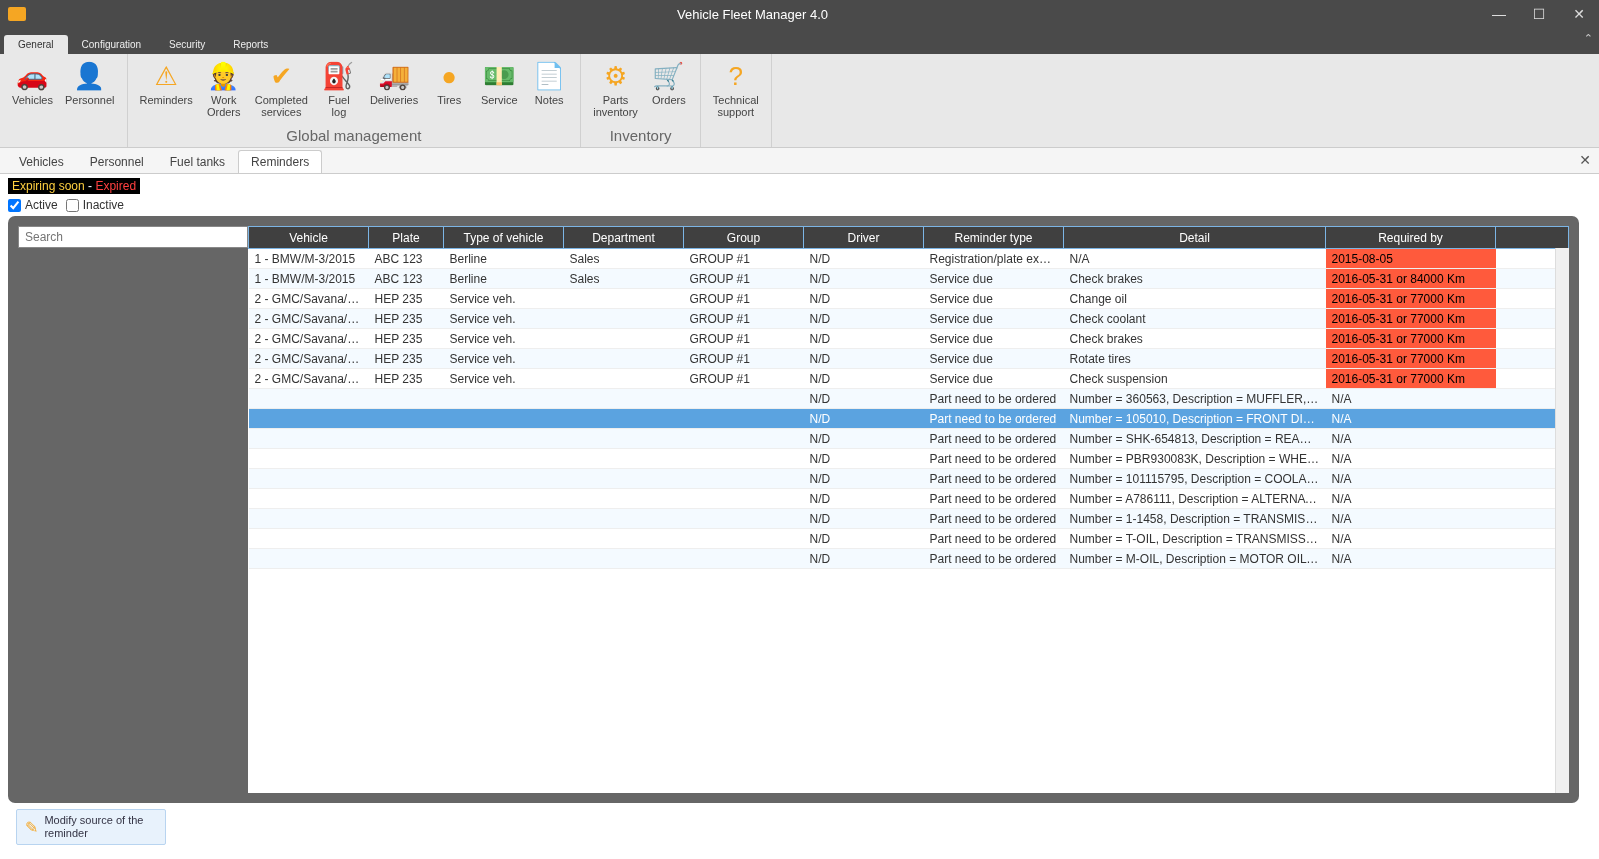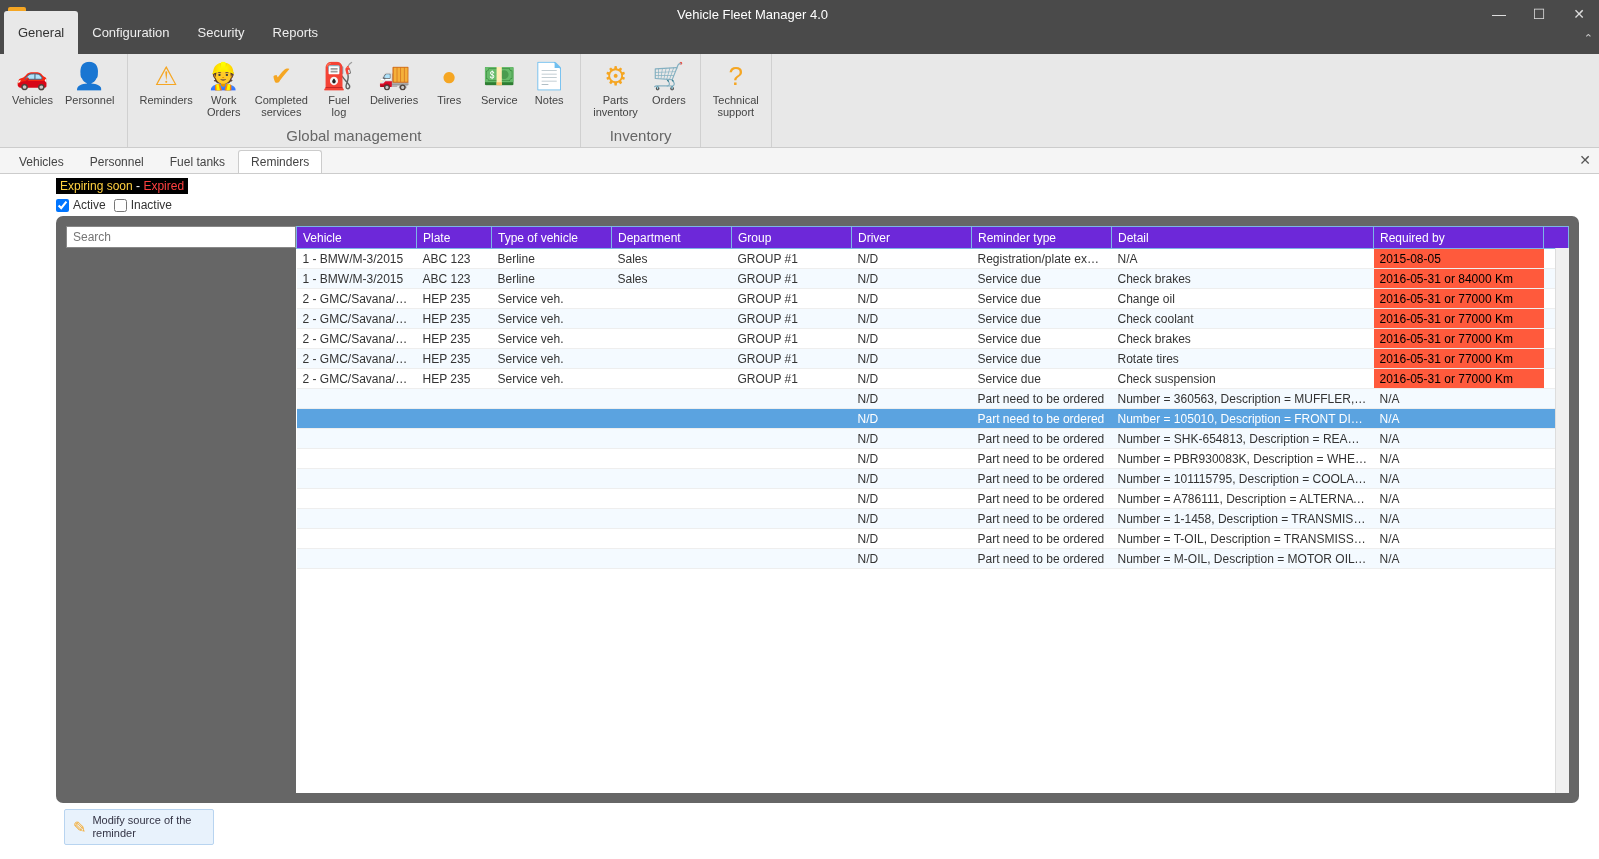--- a/index.html
+++ b/index.html
@@ -7,57 +7,57 @@
 
 
 .titlebar { height: 28px; background: #4a4a4a; display: flex; align-items: center; color: #fff; }
 .titlebar .app-icon { width: 18px; height: 14px; background: #f5a623; margin-left: 8px; border-radius: 2px; }
 .titlebar .title { flex: 1; text-align: center; font-size: 13px; }
 .titlebar .win-btns { display: flex; }
 .titlebar .win-btn { width: 40px; height: 28px; display: flex; align-items: center; justify-content: center; color: #ddd; font-size: 14px; cursor: pointer; }
 
 
 .menutabs { height: 26px; background: #4a4a4a; display: flex; align-items: flex-end; padding-left: 4px; position: relative; }
-.menutab { padding: 14px 14px; font-size: 13px; color: #eee; cursor: pointer; border-radius: 3px 3px 0 0; text-align: center; }
+.menutab { padding: 4px 14px; font-size: 10px; color: #eee; cursor: pointer; border-radius: 3px 3px 0 0; text-align: center; }
 .menutab.active { background: #e8e8e8; color: #333; }
 .menutabs .expand { position: absolute; right: 6px; top: 4px; color: #ccc; font-size: 11px; cursor: pointer; }
 
 
 .ribbon { height: 94px; background: #e8e8e8; border-bottom: 1px solid #ccc; display: flex; }
 .ribbon-group { border-right: 1px solid #d0d0d0; display: flex; flex-direction: column; }
 .ribbon-group .btns { display: flex; padding: 4px 6px 0 6px; flex: 1; }
 .ribbon-group .label { text-align: center; font-size: 15px; color: #666; padding: 2px 0 3px 0; }
 .rbtn { display: flex; flex-direction: column; align-items: center; justify-content: flex-start; padding: 2px 6px; cursor: pointer; min-width: 50px; }
 .rbtn .ricon { width: 32px; height: 32px; display: flex; align-items: center; justify-content: center; color: #f5a623; font-size: 26px; }
 .rbtn .rlbl { font-size: 11px; color: #444; text-align: center; line-height: 12px; margin-top: 2px; }
 
 
 .subtabs { height: 26px; background: #f5f5f5; border-bottom: 1px solid #ccc; display: flex; align-items: flex-end; padding-left: 6px; position: relative; }
 .subtab { padding: 4px 12px; font-size: 12px; color: #444; border: 1px solid transparent; border-bottom: none; cursor: pointer; }
 .subtab.active { background: #fff; border-color: #ccc; border-radius: 3px 3px 0 0; }
 .subtabs .close { position: absolute; right: 8px; top: 4px; font-size: 14px; color: #555; cursor: pointer; }
 
 
-.content { background: #fff; height: calc(859px - 28px - 26px - 94px - 26px); display: flex; flex-direction: column; padding: 4px 20px 8px 8px; margin-left: 48px; }
+.content { background: #fff; height: calc(859px - 28px - 26px - 94px - 26px); display: flex; flex-direction: column; padding: 4px 20px 8px 8px; }
 
 .legend-bar { background: #000; display: inline-block; padding: 1px 4px; font-size: 12px; margin-bottom: 4px; width: fit-content; }
 .legend-bar .soon { color: #ffd040; }
 .legend-bar .dash { color: #fff; }
 .legend-bar .exp { color: #ff4040; }
 
 .filters { display: flex; align-items: center; gap: 4px; font-size: 12px; color: #333; margin-bottom: 4px; }
 .filters input[type=checkbox] { width: 13px; height: 13px; }
 
 .grid-wrap { flex: 1; background: #666; padding: 10px; display: flex; flex-direction: row; border-radius: 7px; }
 .search-row { margin-bottom: 8px; }
 .search-row input { width: 230px; height: 22px; padding: 2px 6px; font-size: 12px; border: 1px solid #888; }
 
 .table-container { flex: 1; background: #fff; overflow: auto; position: relative; }
 table { border-collapse: collapse; width: 100%; table-layout: fixed; font-size: 12px; }
-thead th { background: #6d28d9; color: #fff; text-align: left; padding: 3px 6px; font-weight: normal; border: 1px solid #7cb5e5; height: 22px; }
+thead th { background: #404040; color: #fff; text-align: center; padding: 3px 6px; font-weight: normal; border: 1px solid #7cb5e5; height: 22px; }
 tbody td { padding: 2px 6px; border-bottom: 1px solid #eee; height: 20px; white-space: nowrap; overflow: hidden; text-overflow: ellipsis; color: #333; }
 tbody tr.alt td { background: #f4faff; }
 tbody tr.sel td { background: #5ba3e0; color: #fff; }
 td.req-red { background: #ff5a3c !important; color: #000; }
 .scrollbar-stub { position: absolute; right: 0; top: 22px; bottom: 0; width: 14px; background: #f0f0f0; border-left: 1px solid #ddd; }
 
 
 .footer { padding: 6px 8px; }
 .footer-btn { display: inline-flex; align-items: center; gap: 6px; border: 1px solid #b8d4f0; background: #e8f2fc; padding: 4px 8px; font-size: 11px; color: #334; cursor: pointer; width: 150px; border-radius: 2px; }
 .footer-btn .ficon { color: #f5a623; font-size: 16px; }

